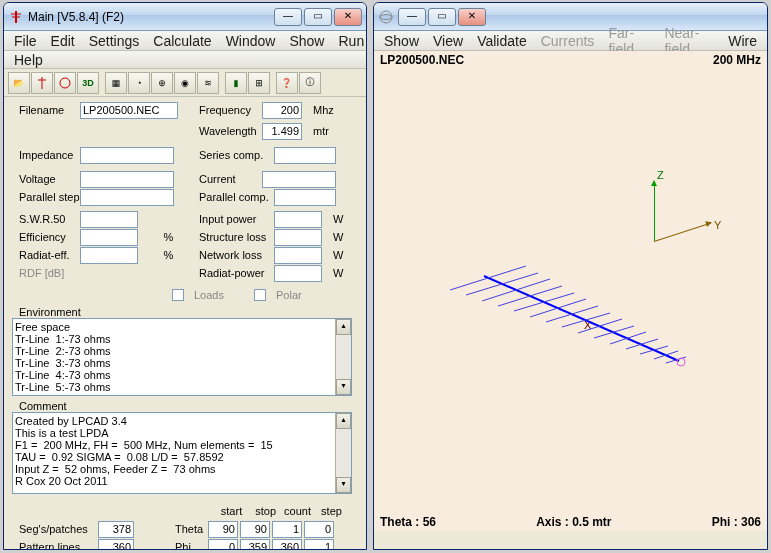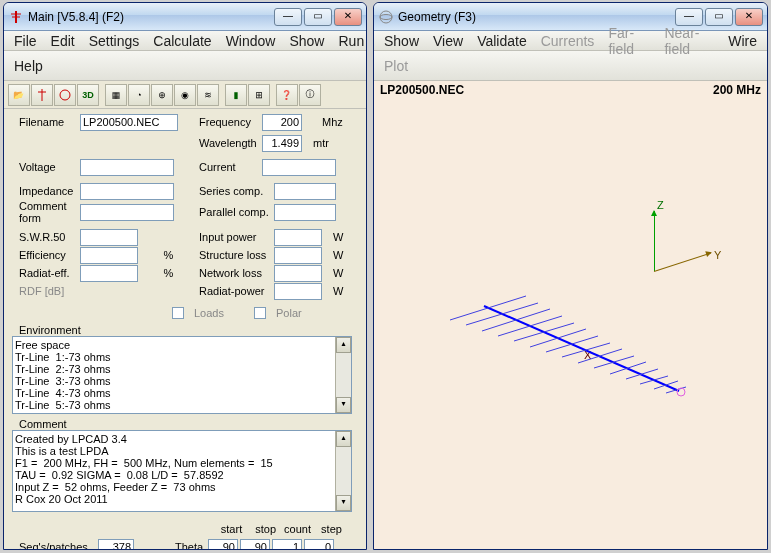--- a/index.html
+++ b/index.html
@@ -7,21 +7,21 @@
   
   .window { position: absolute; background: #ece9d8; border: 1px solid #0a246a; border-radius: 6px 6px 0 0; overflow: hidden; }
   .titlebar { height: 28px; background: linear-gradient(#e8f0f8, #c0d8f0 45%, #aec8e8 46%, #d8e8f8); display: flex; align-items: center; padding: 0 4px; border-bottom: 1px solid #7a96b8; }
   .titlebar-icon { width: 16px; height: 16px; margin-right: 4px; display:inline-block; }
   .titlebar-title { flex: 1; font-size: 12px; color: #000; }
   .win-controls { display: flex; gap: 2px; }
   .win-btn { width: 28px; height: 18px; border: 1px solid #6a829a; border-radius: 3px; background: linear-gradient(#f0f6fc,#d0e0f0); font-size: 10px; text-align: center; line-height: 14px; cursor: default; }
   .win-close { background: linear-gradient(#f8d0c8,#e89080); }
   
   .menubar { height: 20px; background: linear-gradient(#f6f6f2, #e2e2da); display: flex; align-items: center; padding: 0 4px; gap: 2px; border-bottom: 1px solid #c0c0b8; }
-  .menubar-row2 { height: 30px; text-align: center; }
+  .menubar-row2 { height: 18px; text-align: center; }
   .menu-item { padding: 2px 6px; font-size: 14px; color: #202020; cursor: default; }
   .menu-item.disabled { color: #9a9a9a; }
   
   .toolbar { height: 28px; background: #ece9d8; display: flex; align-items: center; padding: 2px 4px; gap: 1px; border-bottom: 1px solid #c0c0b8; }
   .tool-btn { width: 22px; height: 22px; border: 1px solid #b0b0a0; background: linear-gradient(#f8f8f0,#e0e0d0); font-size: 9px; display:flex; align-items:center; justify-content:center; cursor:default; }
   .tool-sep { width: 4px; }
   
   .main-body { padding: 4px 8px 4px 8px; font-size: 11px; color: #000; }
   .row { display: flex; align-items: center; min-height: 18px; }
   .lbl { display: inline-block; padding-left: 7px; }
@@ -108,46 +108,46 @@
     <div class="tool-btn">ⓘ</div>
   </div>
 
   <div class="main-body">
     <div class="row section">
       <span class="lbl" style="width:68px">Filename</span>
       <input class="input" style="width: 98px;" value="LP200500.NEC">
       <span style="width:14px"></span>
       <span class="lbl" style="width:70px">Frequency</span>
       <input class="input input-ro" style="width: 40px;" value="200">
-      <span class="lbl" style="margin-left:13px">Mhz</span>
+      <span class="lbl" style="margin-left:4px">Mhz</span>
     </div>
     <div class="row" style="margin-top:-1px">
       <span style="width:180px"></span>
       <span class="lbl" style="width:70px">Wavelength</span>
       <input class="input input-ro" style="width: 40px;" value="1.499">
       <span class="lbl" style="margin-left:4px">mtr</span>
+    </div>
+    
+    <div class="row" style="margin-top:6px">
+      <span class="lbl" style="width:68px">Impedance</span>
+      <input class="input" style="width: 94px;">
+      <span style="width:18px"></span>
+      <span class="lbl" style="width:82px">Series comp.</span>
+      <input class="input" style="width: 62px;">
     </div>
     
     <div class="row" style="margin-top:6px">
       <span class="lbl" style="width:68px">Voltage</span>
       <input class="input" style="width: 94px;">
       <span style="width:18px"></span>
       <span class="lbl" style="width:70px">Current</span>
       <input class="input" style="width: 74px;">
     </div>
-    
-    <div class="row" style="margin-top:6px">
-      <span class="lbl" style="width:68px">Impedance</span>
-      <input class="input" style="width: 94px;">
-      <span style="width:18px"></span>
-      <span class="lbl" style="width:82px">Series comp.</span>
-      <input class="input" style="width: 62px;">
-    </div>
-    <div class="row">
-      <span class="lbl" style="width:68px">Comment form</span>
+    <div class="row">
+      <span class="lbl" style="width:68px">Parallel step</span>
       <input class="input" style="width: 94px;">
       <span style="width:18px"></span>
       <span class="lbl" style="width:82px">Parallel comp.</span>
       <input class="input" style="width: 62px;">
     </div>
     
     <div class="row" style="margin-top:4px">
       <span class="lbl" style="width:68px">S.W.R.50</span>
       <input class="input" style="width: 58px;">
       <span style="width:54px"></span>
@@ -234,38 +234,34 @@
     
   </div>
 </div>
 
 <div class="window" style="left:373px; top:2px; width:395px; height:548px;">
   <div class="titlebar">
     <span class="titlebar-icon"><svg width="16" height="16">
           <circle cx="8" cy="8" r="6" fill="none" stroke="#888"></circle>
           <ellipse cx="8" cy="8" rx="6" ry="2.5" fill="none" stroke="#888"></ellipse>
         </svg></span>
-    <span class="titlebar-title">Geometry   (F3)</span>
     <div class="win-controls">
       <div class="win-btn">—</div>
       <div class="win-btn">▭</div>
       <div class="win-btn win-close">✕</div>
     </div>
   </div>
   <div class="menubar">
     <span class="menu-item">Show</span>
     <span class="menu-item">View</span>
     <span class="menu-item">Validate</span>
     <span class="menu-item disabled">Currents</span>
     <span class="menu-item disabled">Far-field</span>
     <span class="menu-item disabled">Near-field</span>
     <span class="menu-item">Wire</span>
-  </div>
-  <div class="menubar menubar-row2">
-    <span class="menu-item disabled">Plot</span>
   </div>
 
   <div class="geom-body">
     <div class="geom-header">
       <span>LP200500.NEC</span>
       <span>200 MHz</span>
     </div>
 
     <div class="axis-z"></div>
     <div class="lbl-z">Z</div>
@@ -307,14 +303,19 @@
             <line x1="170" y1="74" x2="184" y2="70"></line>
           <line x1="182" y1="79" x2="170" y2="83"></line>
             <line x1="182" y1="79" x2="194" y2="75"></line>
           <line x1="192" y1="84" x2="182" y2="87"></line>
             <line x1="192" y1="84" x2="202" y2="81"></line>
           <circle cx="197" cy="86" r="4" fill="none" stroke="#e060e0"></circle>
         </g>
       </svg>
     </div>
 
+    <div class="geom-footer">
+      <span>Theta : 56</span>
+      <span>Axis : 0.5 mtr</span>
+      <span>Phi : 306</span>
+    </div>
   </div>
 </div>
 
 </body></html>

